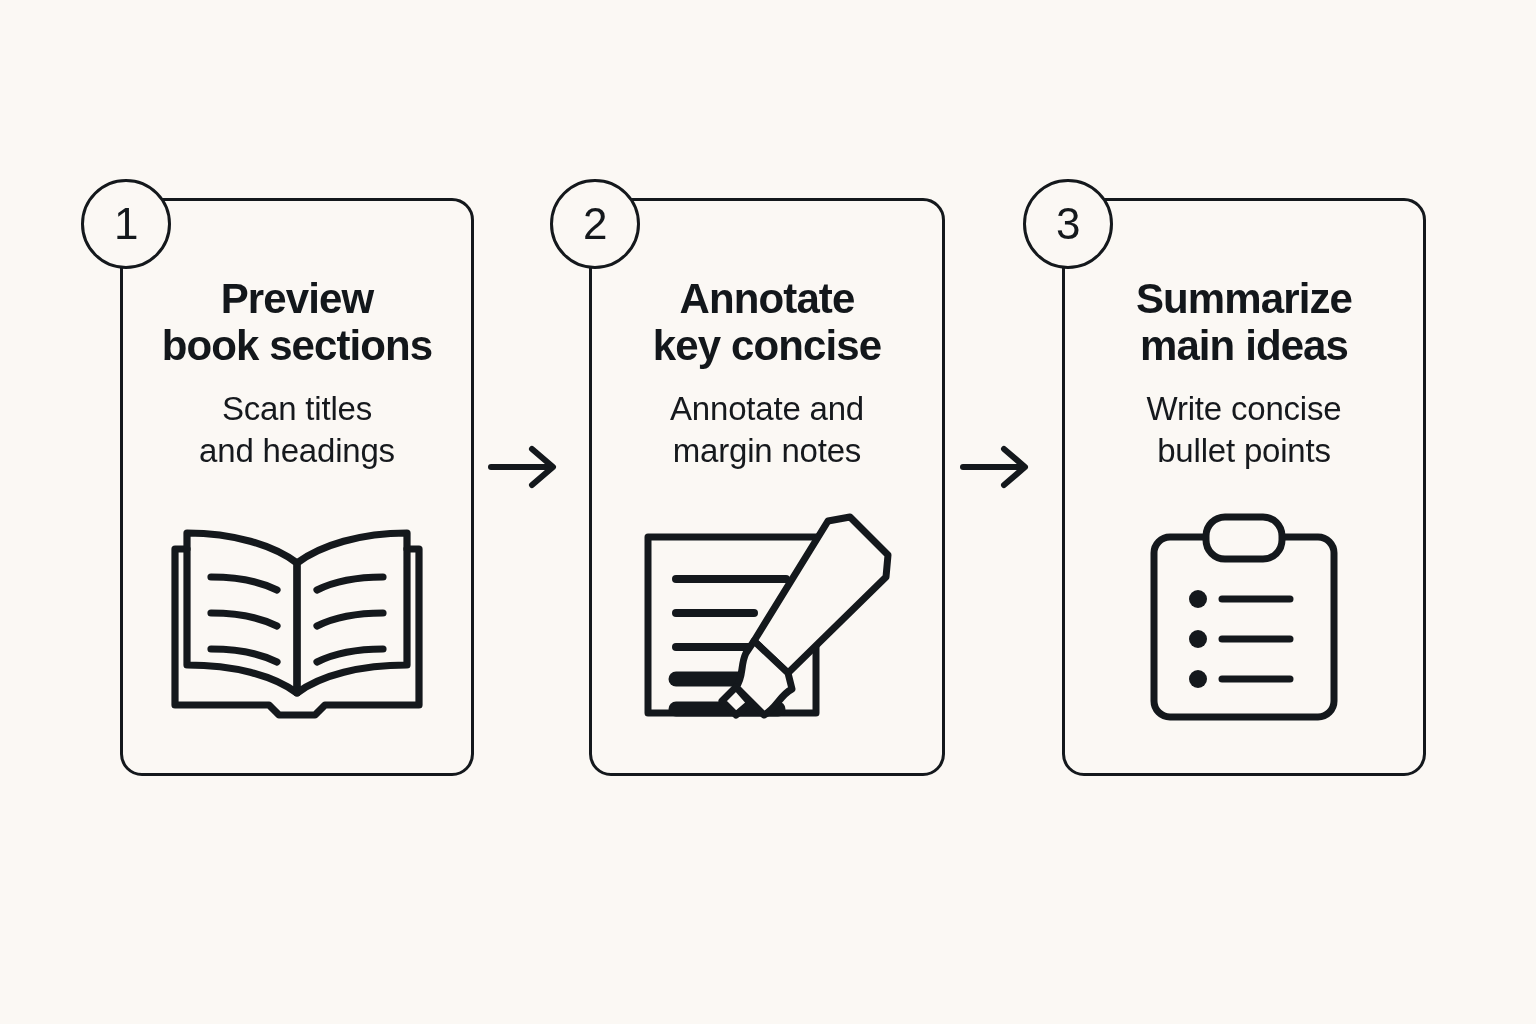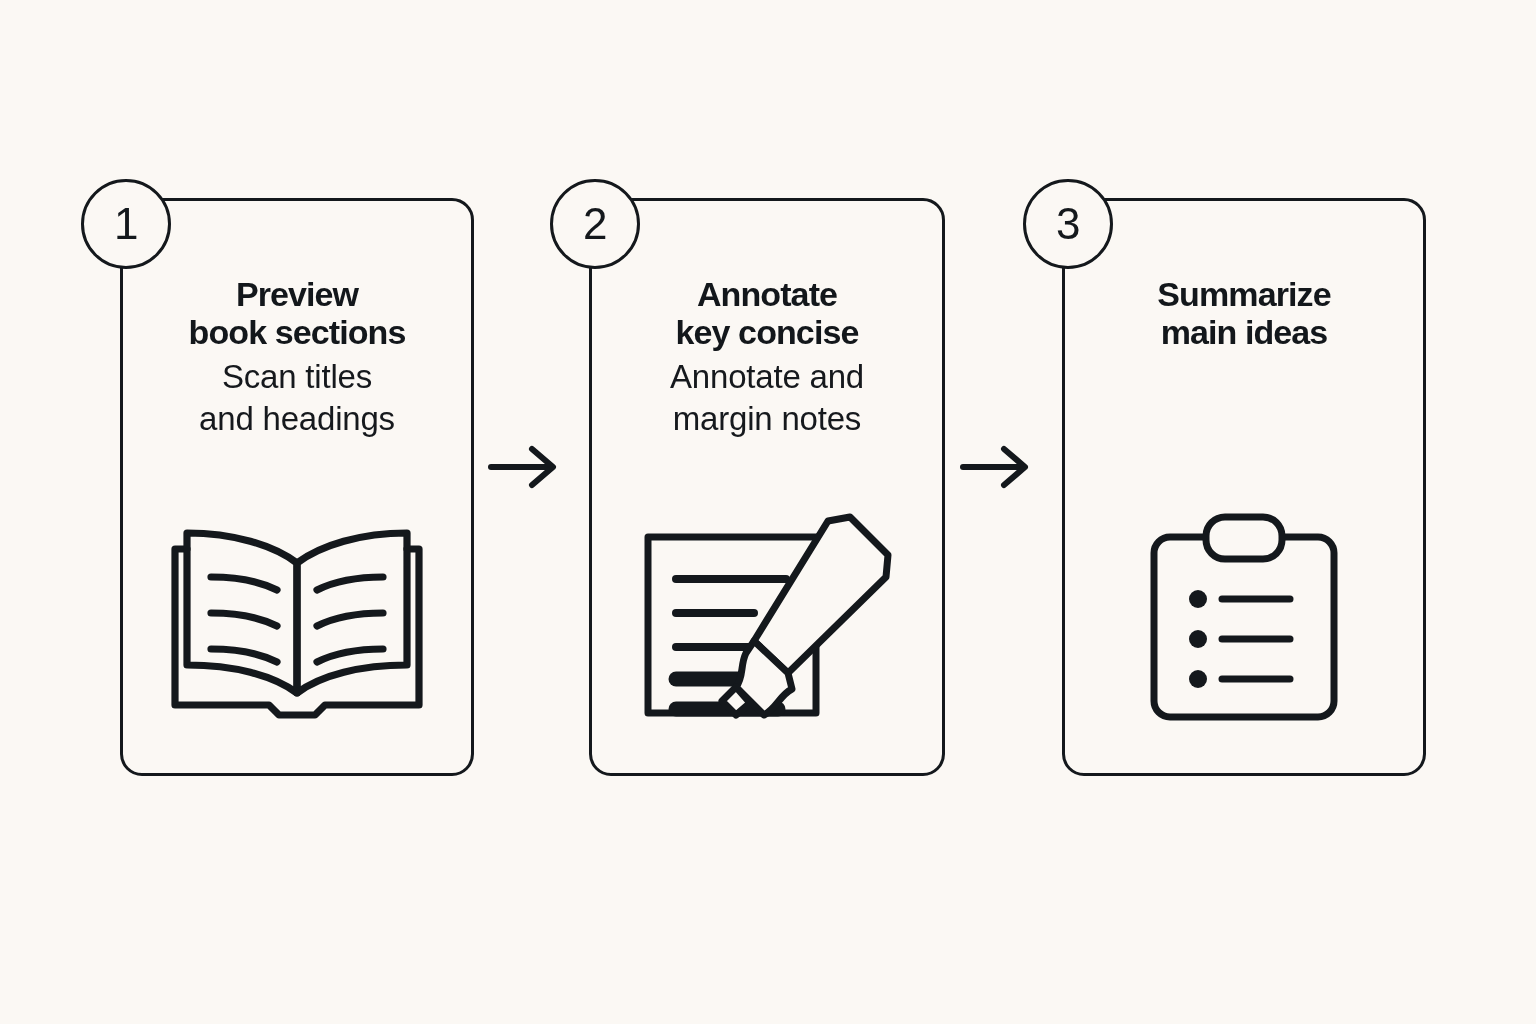--- a/index.html
+++ b/index.html
@@ -67,31 +67,31 @@
     font-size: 44px;
     font-weight: 400;
     color: #14181C;
     line-height: 1;
     letter-spacing: -0.5px;
   }
 
   
   .title {
     margin-top: 74px;
-    font-size: 34px;
+    font-size: 42px;
     font-weight: 700;
     color: #13171B;
     line-height: 1.12;
     text-align: center;
     letter-spacing: -0.9px;
     white-space: pre-line;
     padding: 0 10px;
   }
   .subtitle {
-    margin-top: 5px;
+    margin-top: 19px;
     font-size: 33px;
     font-weight: 400;
     color: #16191D;
     line-height: 1.26;
     text-align: center;
     letter-spacing: -0.2px;
     white-space: pre-line;
     padding: 0 10px;
   }
 
@@ -216,20 +216,22 @@
     <div class="card card-3">
       <div class="card-inner">
 
         <div class="badge">
           <span class="badge-num">3</span>
         </div>
 
         <div class="title">Summarize
 main ideas</div>
 
+        <div class="subtitle">Write concise
+bullet points</div>
 
         <div class="icon-slot">
 
           <span>
             <svg width="200" height="214" viewBox="0 0 200 214" fill="none" stroke="#14181C" stroke-width="7" stroke-linecap="round" stroke-linejoin="round">
 
               <rect x="10" y="26" width="180" height="180" rx="16"></rect>
 
               <rect x="62" y="6" width="76" height="42" rx="19" fill="#FBF8F4"></rect>
 

